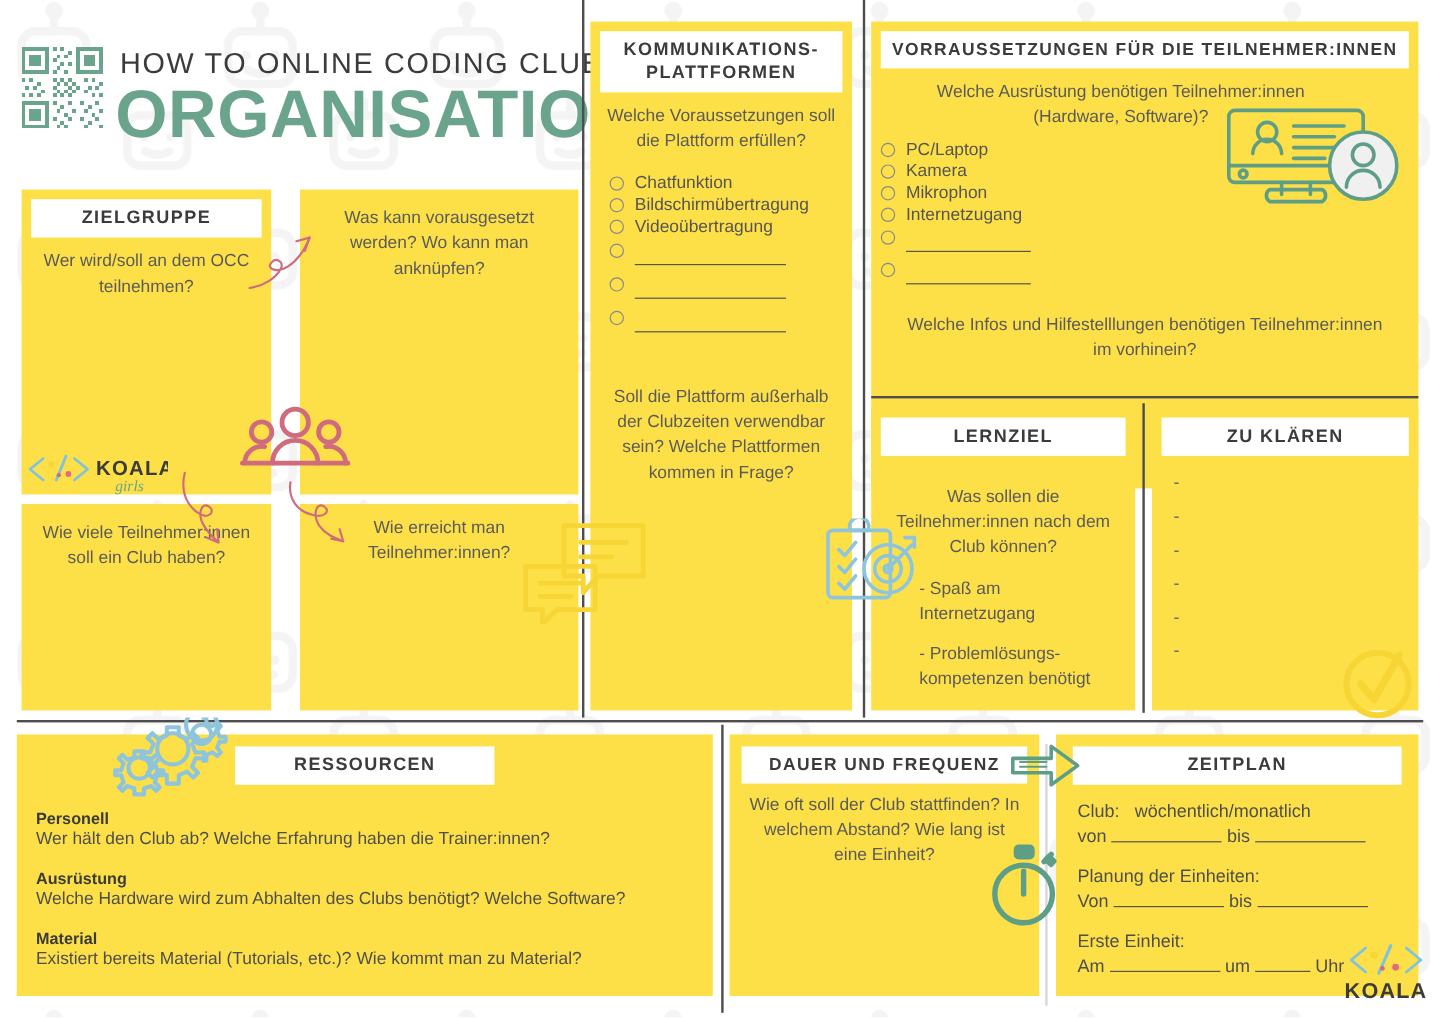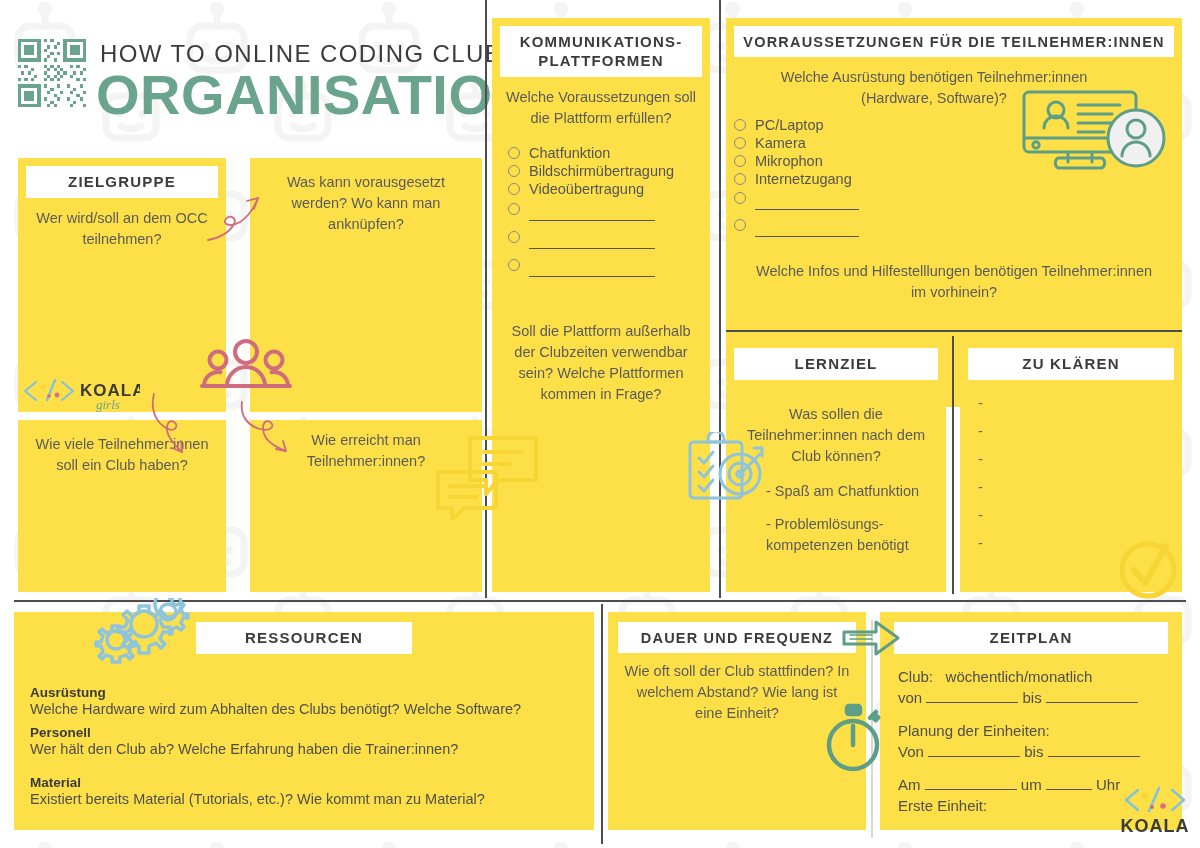--- a/index.html
+++ b/index.html
@@ -348,21 +348,21 @@
       <line x1="58" y1="44" x2="84" y2="44"></line>
       <circle cx="116" cy="50" r="28" fill="#f0f0f0"></circle>
       <circle cx="116" cy="41" r="9"></circle>
       <path d="M102 68 a14 14 0 0 1 28 0"></path>
     </g>
   </svg>
 
   <div class="panel" style="left:726px; top:340px; width:220px; height:252px;">
     <div class="hdr" style="margin:8px 8px 0;">LERNZIEL</div>
     <div class="q" style="padding-top:24px;">Was sollen die Teilnehmer:innen nach dem Club können?</div>
-    <div class="q qleft" style="padding:14px 14px 0 40px;">- Spaß am Chatfunktion</div>
+    <div class="q qleft" style="padding:14px 14px 0 40px;">- Spaß am Internetzugang</div>
     <div class="q qleft" style="padding:12px 8px 0 40px;">- Problemlösungs- kompetenzen benötigt</div>
   </div>
 
   <svg class="icon" style="left:684px; top:432px; width:80px; height:72px;" viewBox="0 0 80 72">
     <g fill="none" stroke="#8ec4dc" stroke-width="3" stroke-linejoin="round" stroke-linecap="round">
       <path d="M10 10 h44 a4 4 0 0 1 4 4 v48 a4 4 0 0 1 -4 4 h-44 a4 4 0 0 1 -4 -4 v-48 a4 4 0 0 1 4 -4 z"></path>
       <path d="M24 10 v-3 a8 8 0 0 1 16 0 v3 z"></path>
       <path d="M15 26 l5 5 l9 -11"></path>
       <path d="M15 40 l5 5 l9 -11"></path>
       <path d="M15 54 l5 5 l9 -11"></path>
@@ -387,27 +387,27 @@
   </div>
 
   <svg class="icon" style="left:1116px; top:538px; width:64px; height:64px;" viewBox="0 0 64 64">
     <circle cx="32" cy="32" r="26" fill="none" stroke="#f6d534" stroke-width="5"></circle>
     <path d="M18 32 L29 45 L50 8" fill="none" stroke="#f6d534" stroke-width="6" stroke-linecap="round" stroke-linejoin="round"></path>
   </svg>
 
   <div class="panel" style="left:14px; top:612px; width:580px; height:218px;">
     <div class="hdr" style="margin:10px auto 13px; width:216px;">RESSOURCEN</div>
 
+    <div style="padding:8px 16px 0;">
+      <div class="res-lab">Personell</div>
+      <div class="res-txt">Wer hält den Club ab?  Welche Erfahrung haben die Trainer:innen?</div>
+    </div>
     <div style="padding:18px 16px 0;">
       <div class="res-lab">Ausrüstung</div>
       <div class="res-txt">Welche Hardware wird zum Abhalten des Clubs benötigt? Welche Software?</div>
-    </div>
-    <div style="padding:8px 16px 0;">
-      <div class="res-lab">Personell</div>
-      <div class="res-txt">Wer hält den Club ab?  Welche Erfahrung haben die Trainer:innen?</div>
     </div>
     <div style="padding:18px 16px 0;">
       <div class="res-lab">Material</div>
       <div class="res-txt">Existiert bereits Material (Tutorials, etc.)? Wie kommt man zu Material?</div>
     </div>
   </div>
 
   <svg class="icon" style="left:92px; top:598px; width:104px; height:68px;" viewBox="0 0 104 68">
     <g fill="none" stroke="#8ec4dc" stroke-width="3.4" stroke-linejoin="round">
       <path d="M76 6 m-13 0 a13 13 0 1 0 26 0 a13 13 0 1 0 -26 0"></path>
@@ -460,28 +460,28 @@
       </div>
 
       <div class="zp-line">Planung der Einheiten:</div>
       <div class="zp-line" style="margin-bottom:16px;">
         <span>Von</span>
         <span class="ul" style="width:92px;"></span>
         <span>bis</span>
         <span class="ul" style="width:92px;"></span>
       </div>
 
+      <div class="zp-line">Erste Einheit:</div>
       <div class="zp-line">
         <span>Am</span>
         <span class="ul" style="width:92px;"></span>
         <span>um</span>
         <span class="ul" style="width:46px;"></span>
         <span>Uhr</span>
       </div>
-      <div class="zp-line">Erste Einheit:</div>
     </div>
   </div>
 
   <svg class="icon" style="left:1118px; top:780px; width:74px; height:58px;" viewBox="0 0 74 58">
     <g fill="none" stroke="#7fc3de" stroke-width="2.4" stroke-linecap="round" stroke-linejoin="round">
       <path d="M20 10 L8 20 L20 30"></path>
       <path d="M54 10 L66 20 L54 30"></path>
     </g>
     <path d="M31 31 L41 8" stroke="#7fc3de" stroke-width="2.6" stroke-linecap="round"></path>
     <circle cx="27" cy="16" r="3" fill="#f6d534"></circle>

